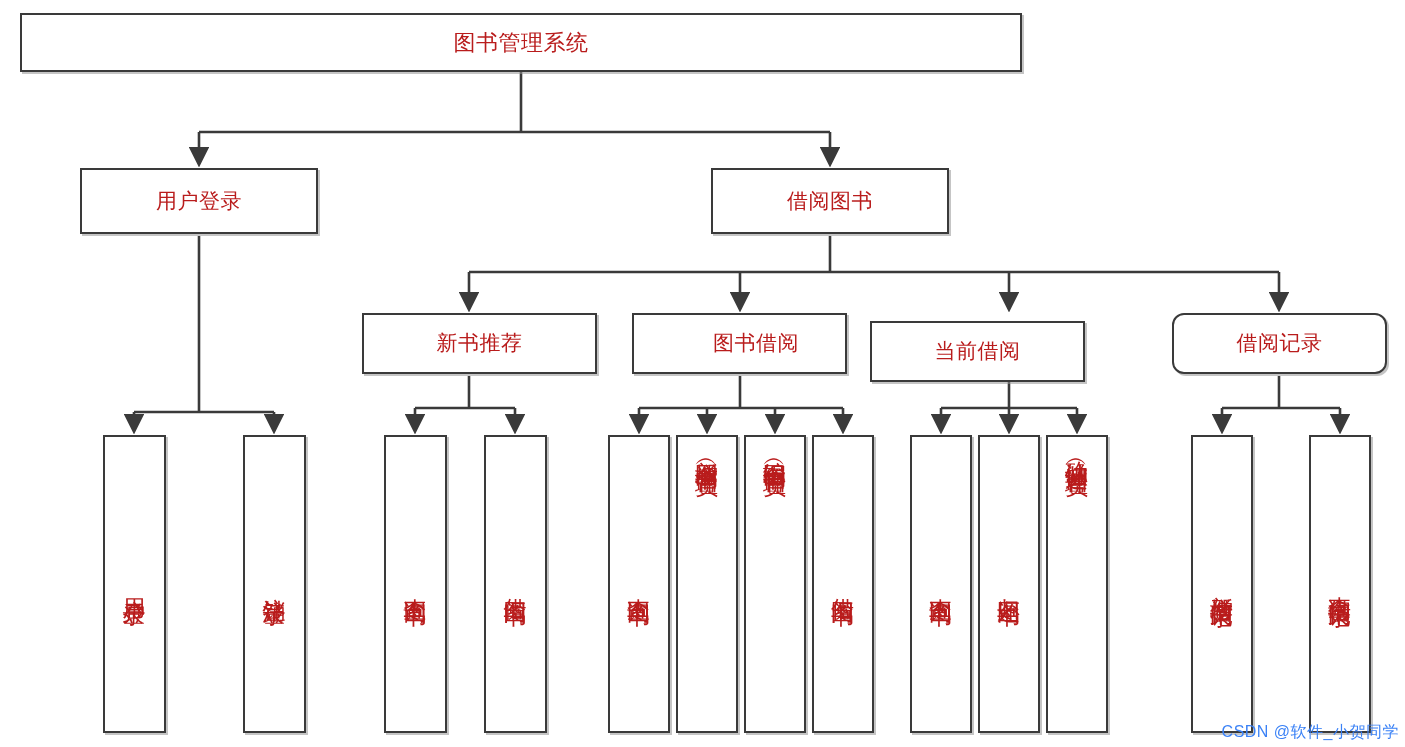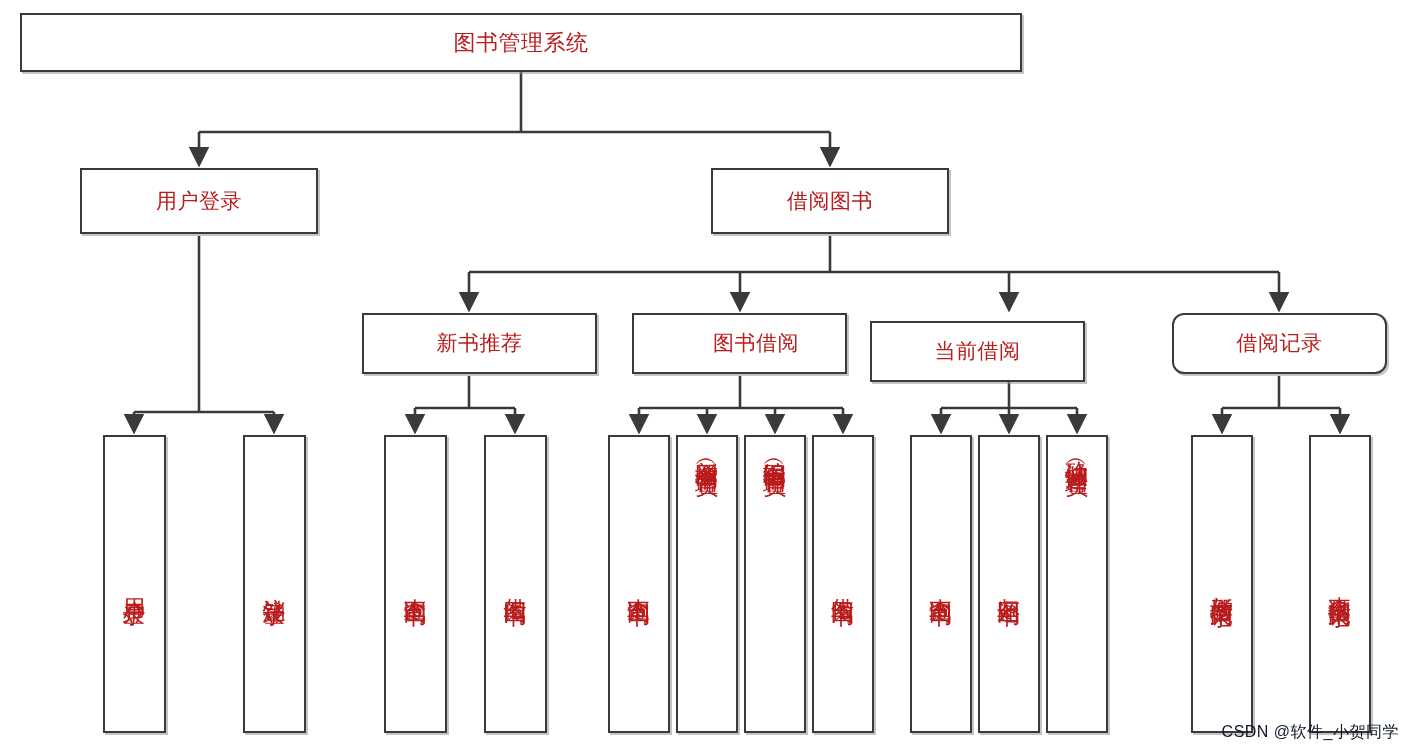--- a/index.html
+++ b/index.html
@@ -65,21 +65,21 @@
   }
   .node.vert.center {
     align-items: center;
     padding-top: 0;
   }
   .watermark {
     position: absolute;
     right: 6px;
     bottom: 4px;
     font-size: 16px;
-    color: #0f172a;
+    color: #3b82f6;
     letter-spacing: 0.5px;
     z-index: 5;
     white-space: nowrap;
   }
 </style>
 </head>
 <body>
 
 <div id="canvas">
 

